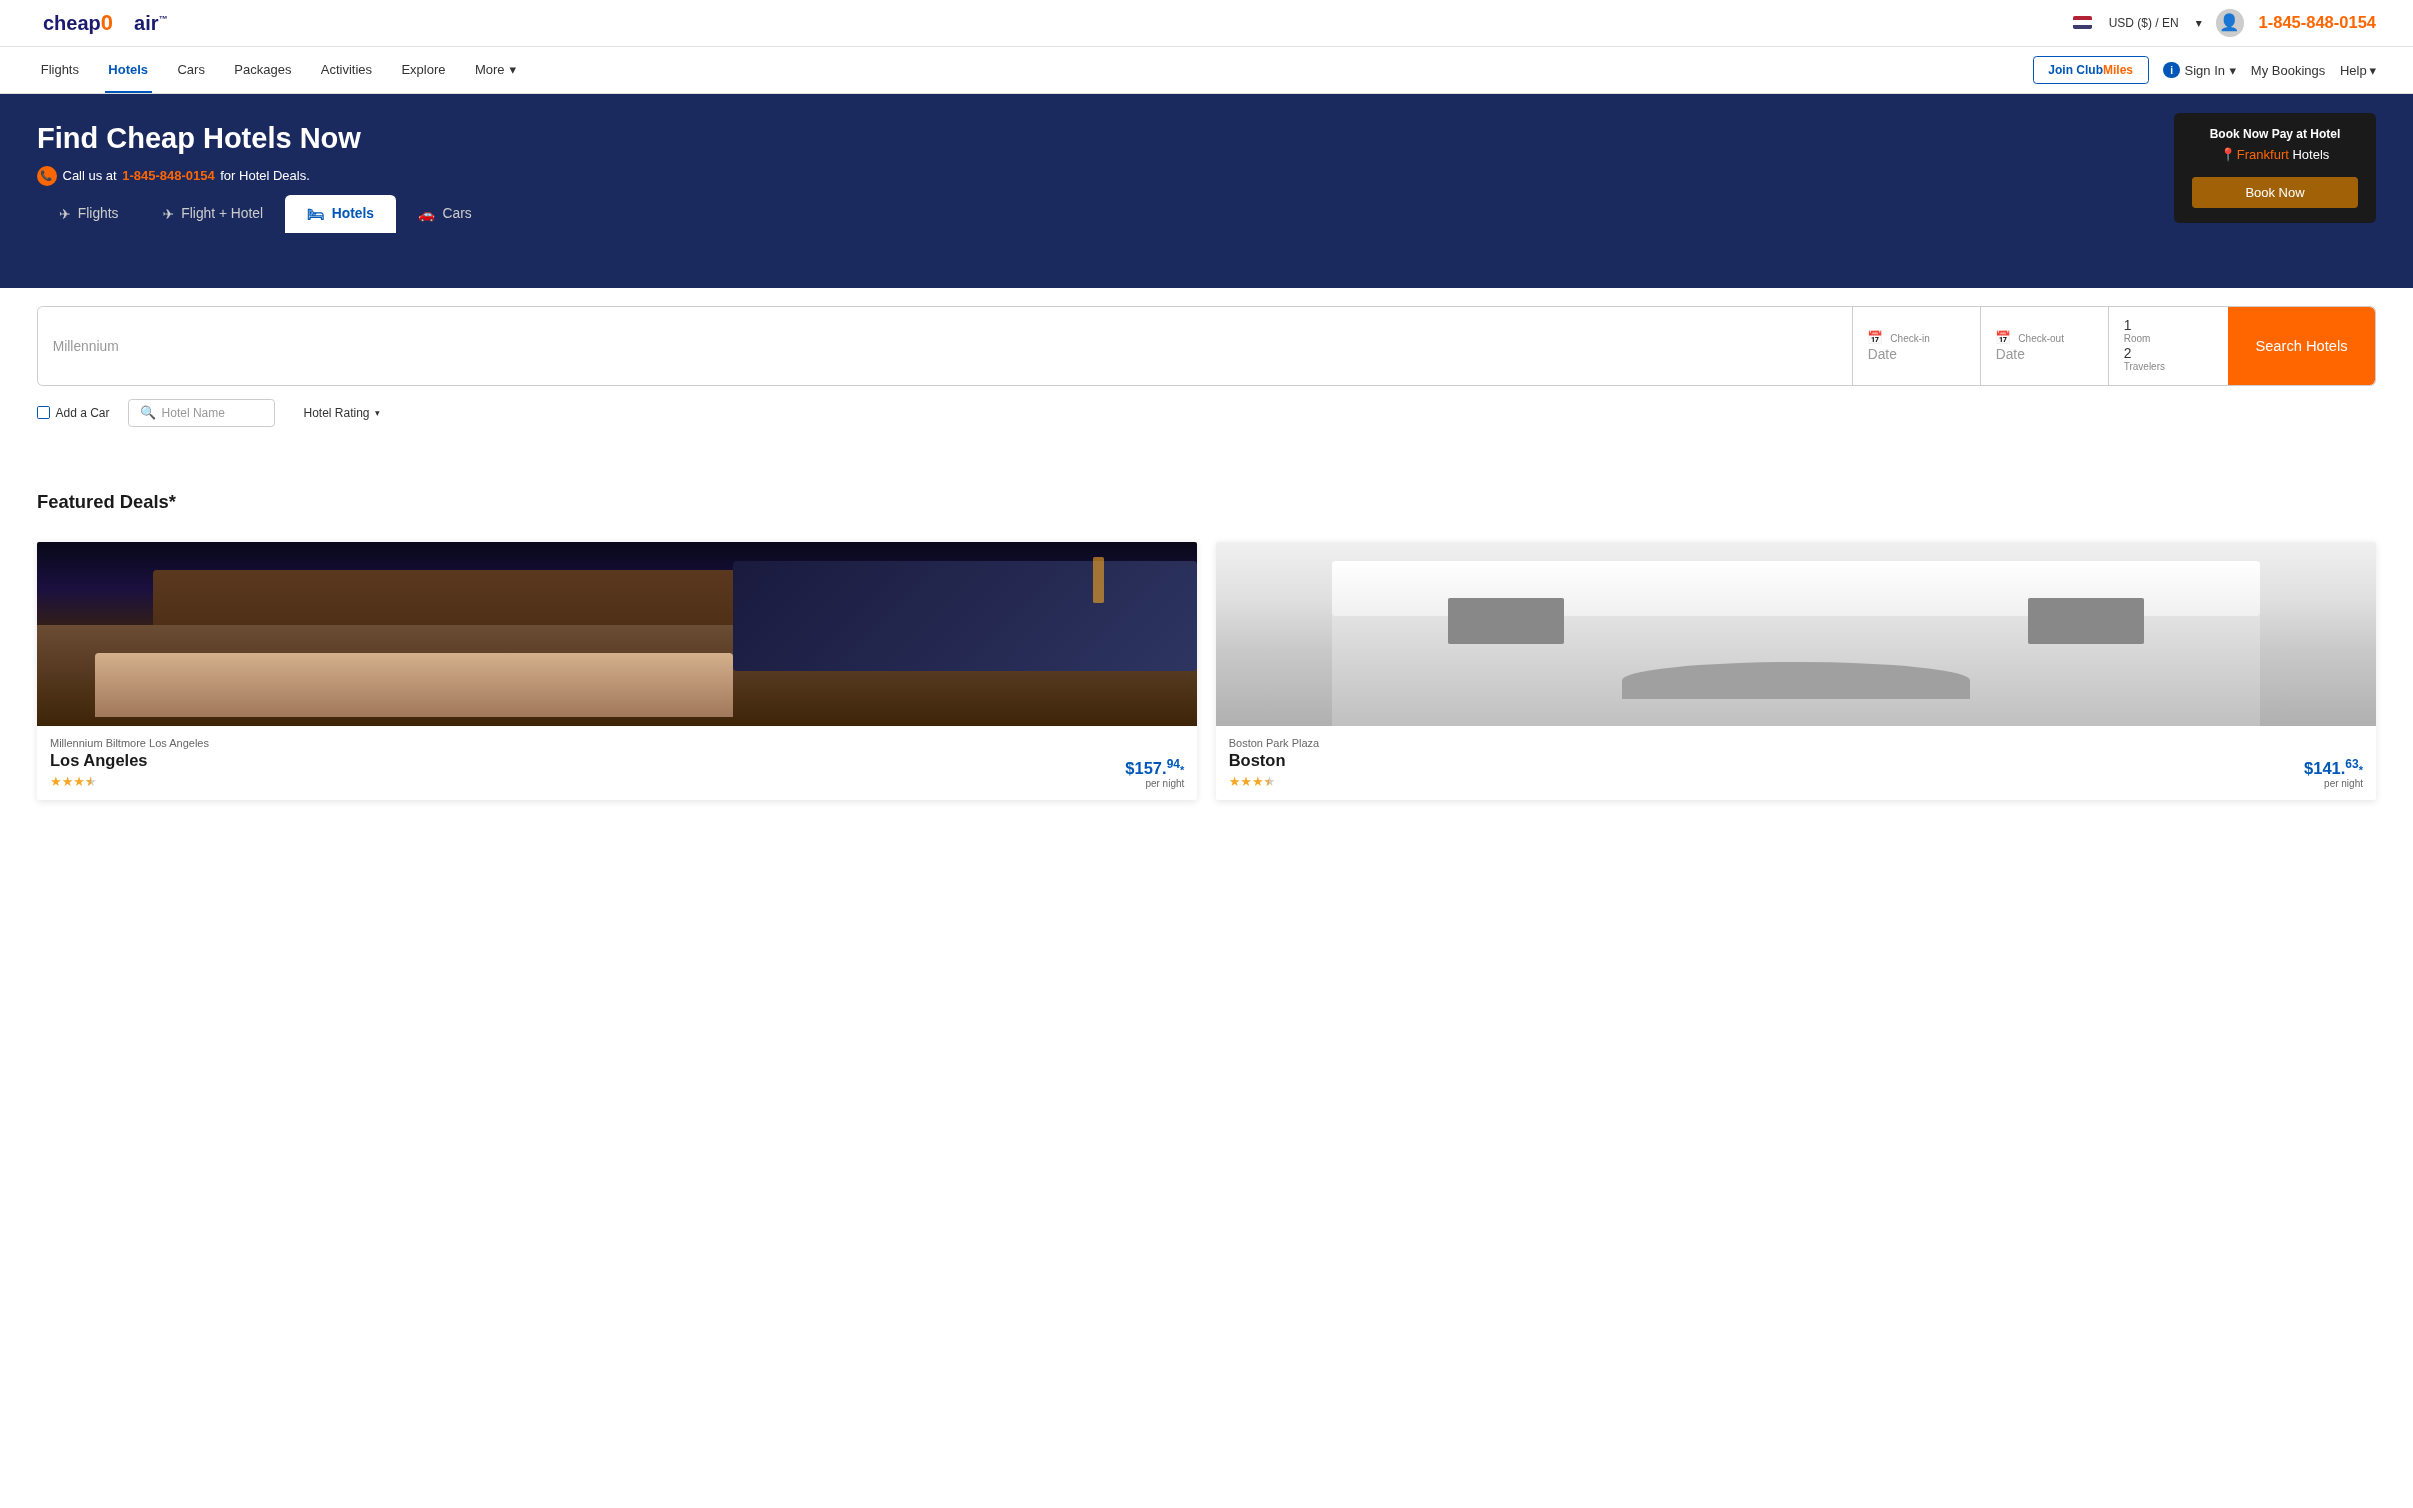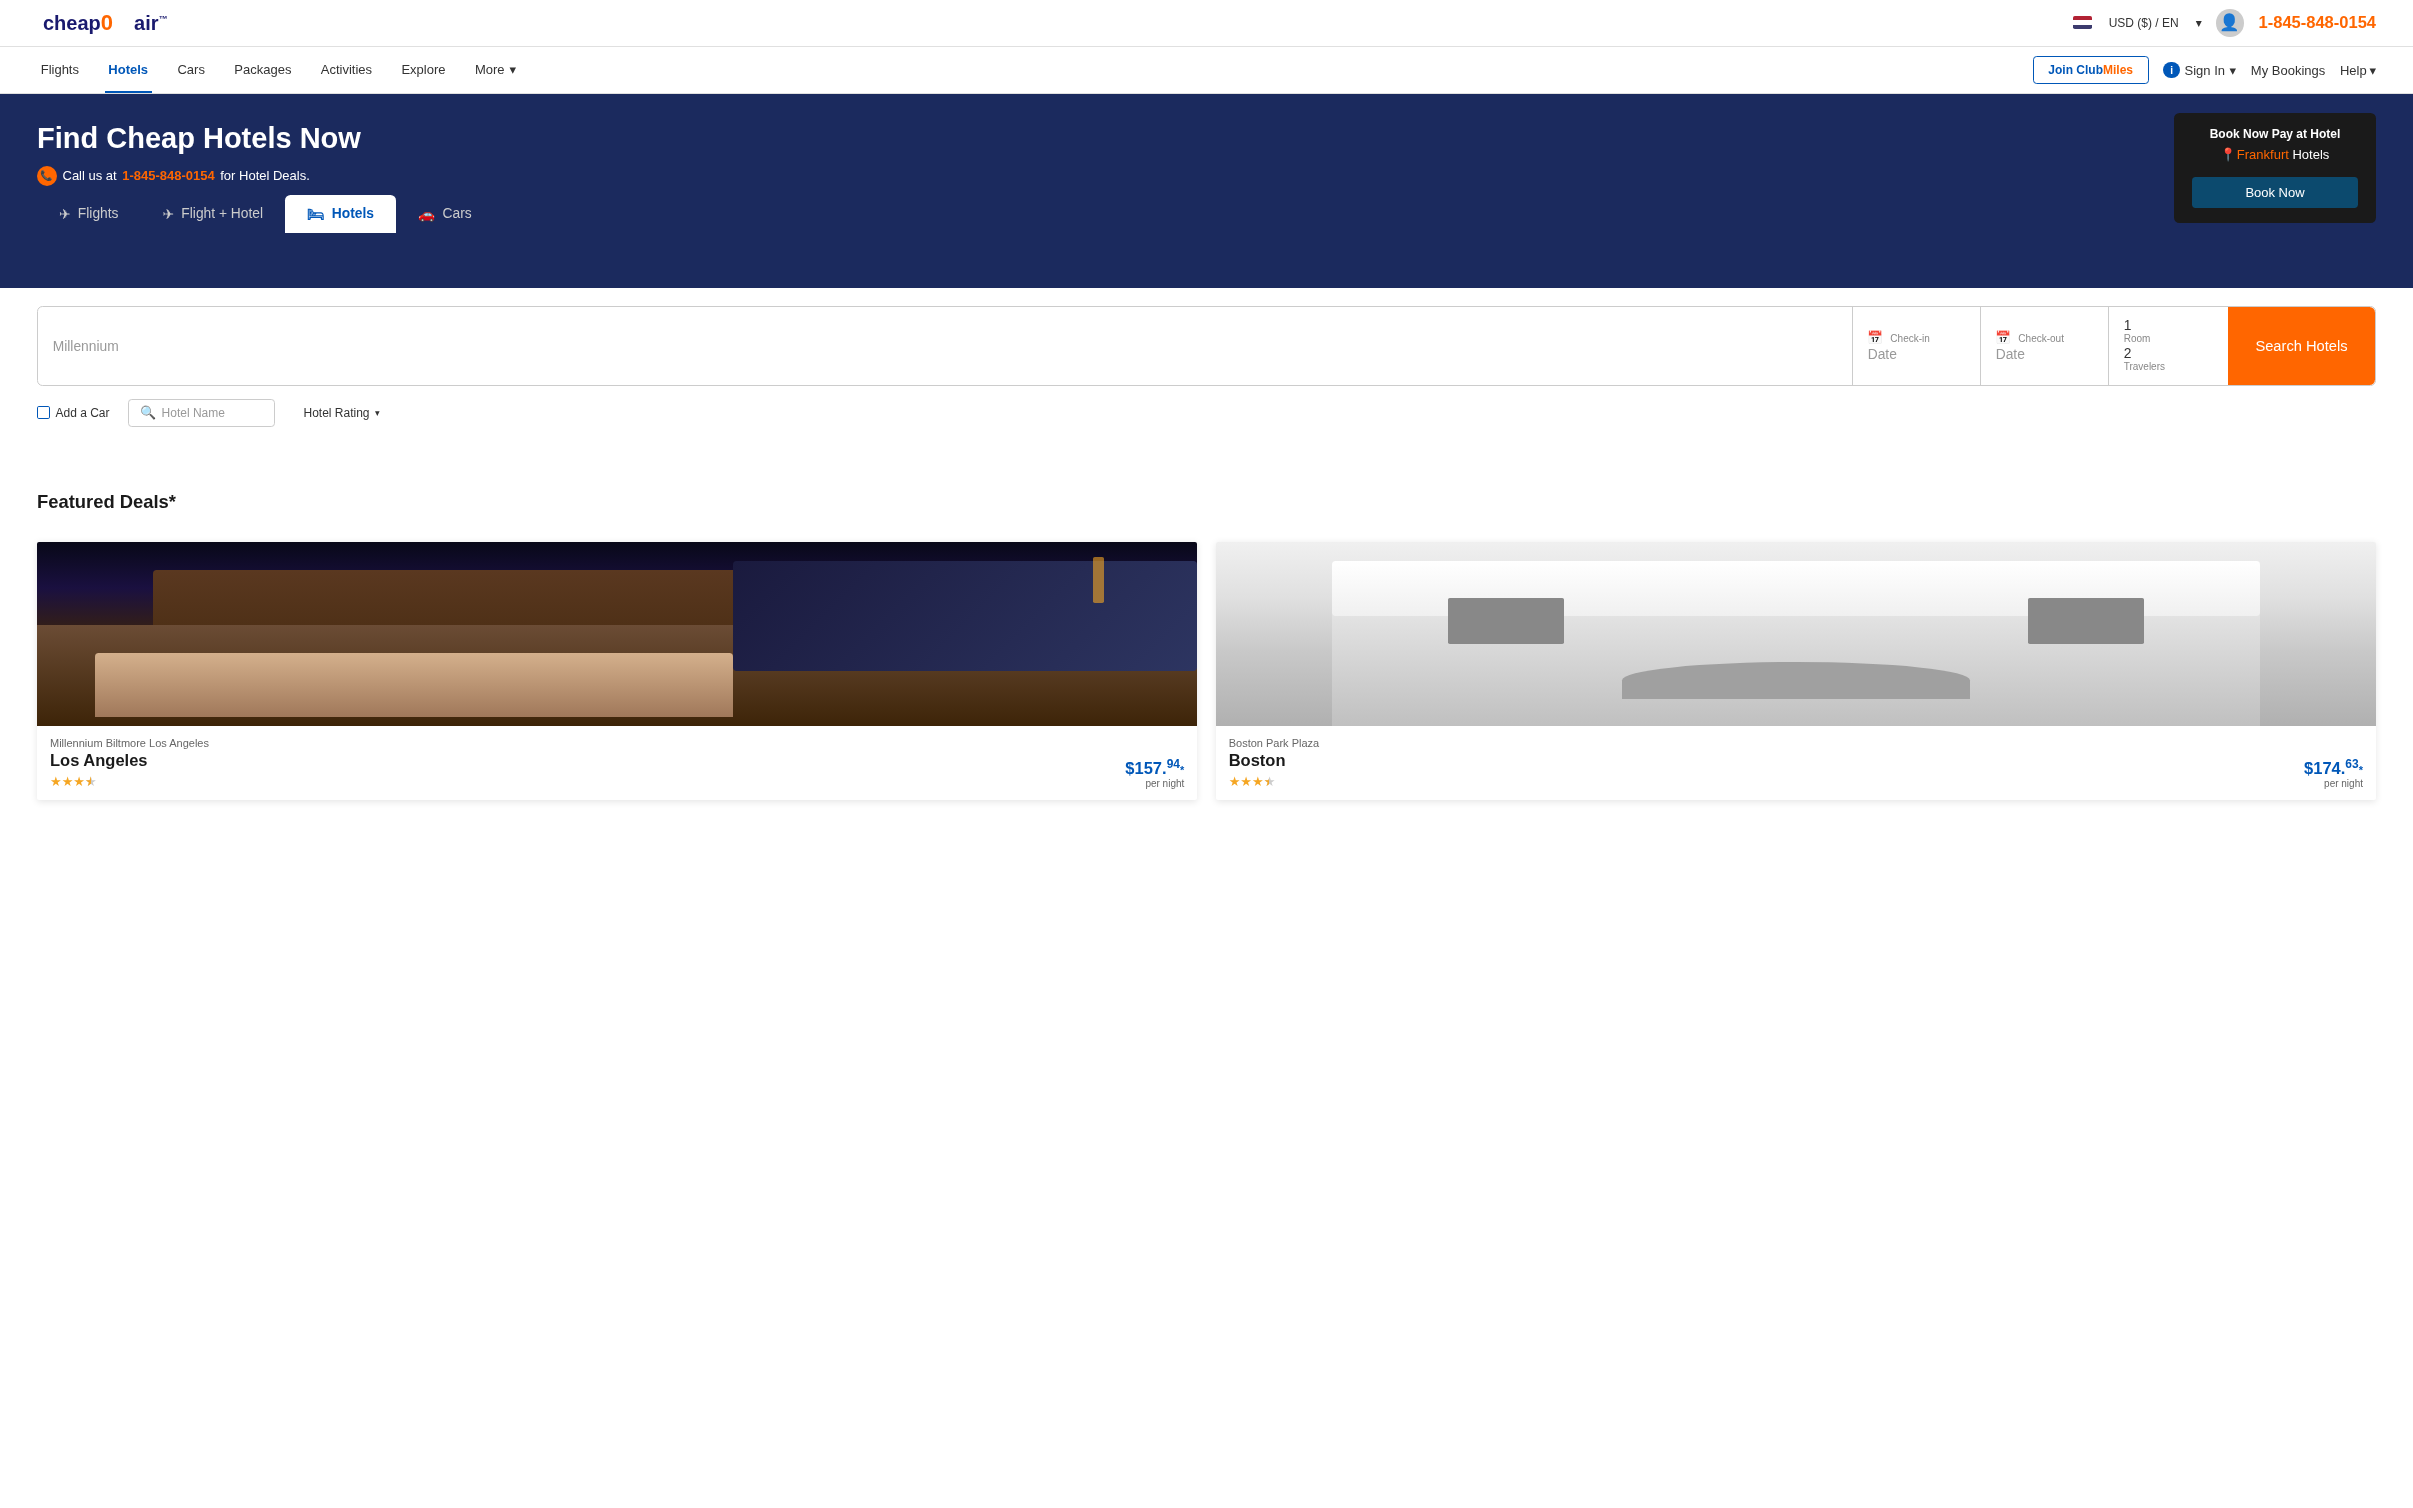--- a/index.html
+++ b/index.html
@@ -74,21 +74,21 @@
       background: #1a1a1a;
       color: #fff;
       padding: 14.7px 18.4px;
       border-radius: 5.5px;
       width: 202px;
       text-align: center;
     }
     .promo-card .promo-title { font-size: 12px; font-weight: bold; margin-bottom: 5.5px; }
     .promo-card .promo-suffix { color: #fff; font-size: 13px; }
     .promo-card .book-now-btn {
-      background: #0c4a6e;
+      background: #a16207;
       color: #fff;
       border: none;
       padding: 8.3px 22px;
       border-radius: 3.7px;
       font-size: 13px;
       cursor: pointer;
       margin-top: 9.2px;
       width: 100%;
     }
     .search-tabs {
@@ -404,21 +404,21 @@
         <div class="deal-hotel-name">Boston Park Plaza</div>
         <div class="deal-footer">
           <div>
             <div class="deal-city">Boston</div>
             <div class="stars">
               ★★★<span style="position:relative;display:inline-block;color:#ccc;"><span style="position:absolute;left:0;overflow:hidden;width:50%;color:#f5a623;">★</span>★</span>
             </div>
           </div>
           <div class="deal-price">
             <span style="color:#0057b8;font-size:16.5px;font-weight:bold;">
-              <span>$174</span>.<span style="font-size:12px;vertical-align:super;">63</span><span style="font-size:11px;">*</span>
+              <span>$141</span>.<span style="font-size:12px;vertical-align:super;">63</span><span style="font-size:11px;">*</span>
             </span>
             <span class="price-label">per night</span>
           </div>
         </div>
       </div>
     </div>
 
   </div>
 </div>
 

